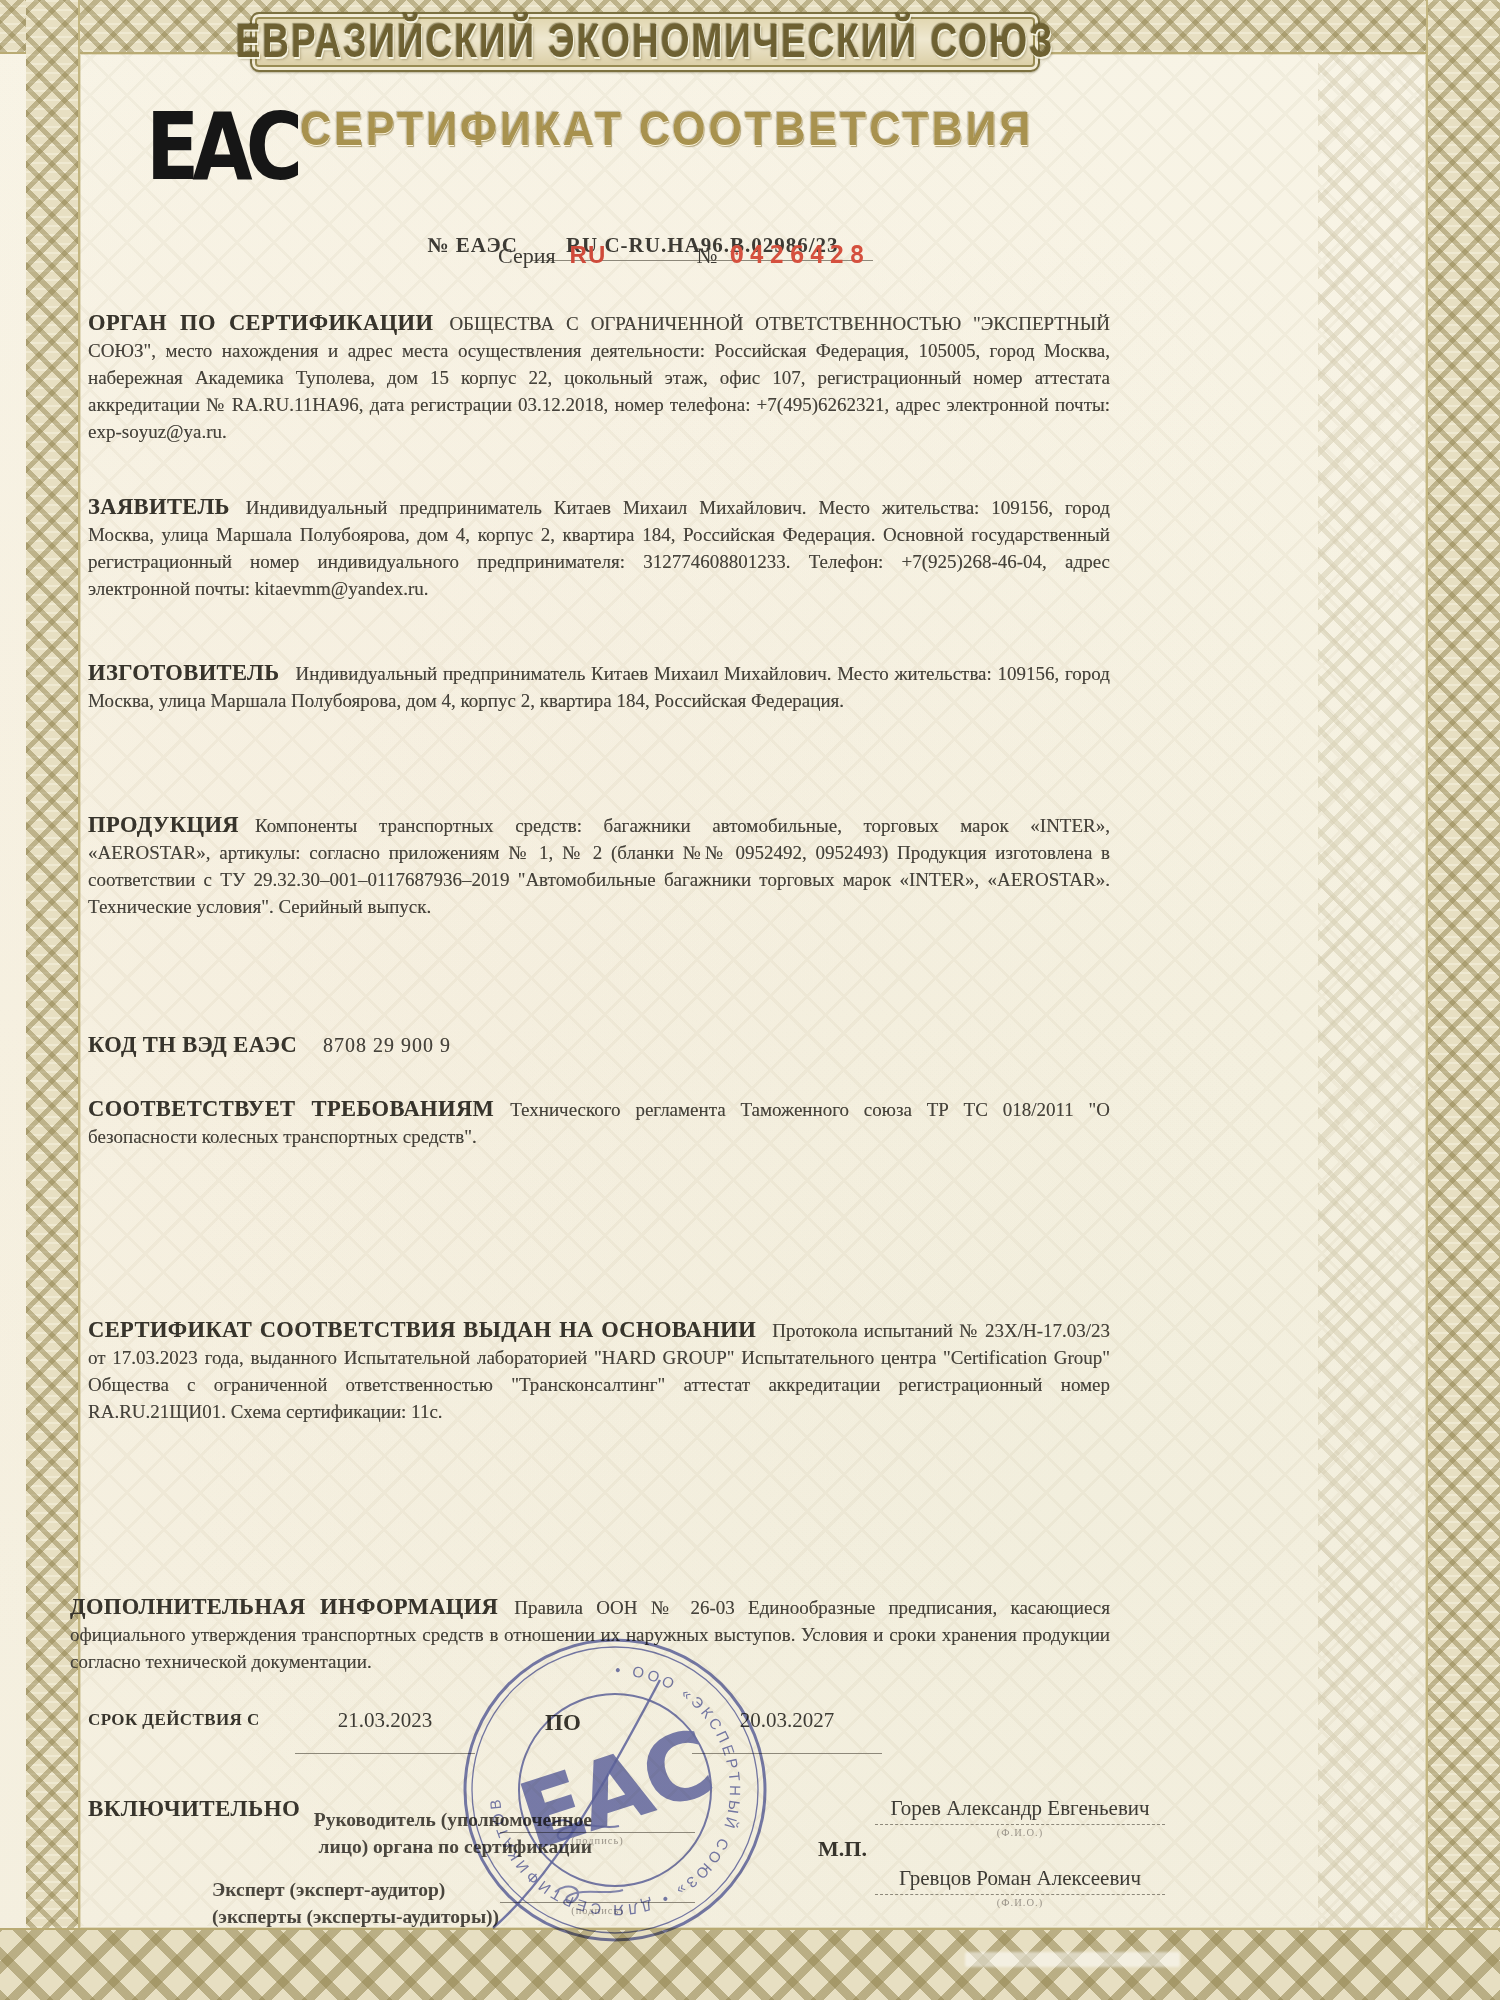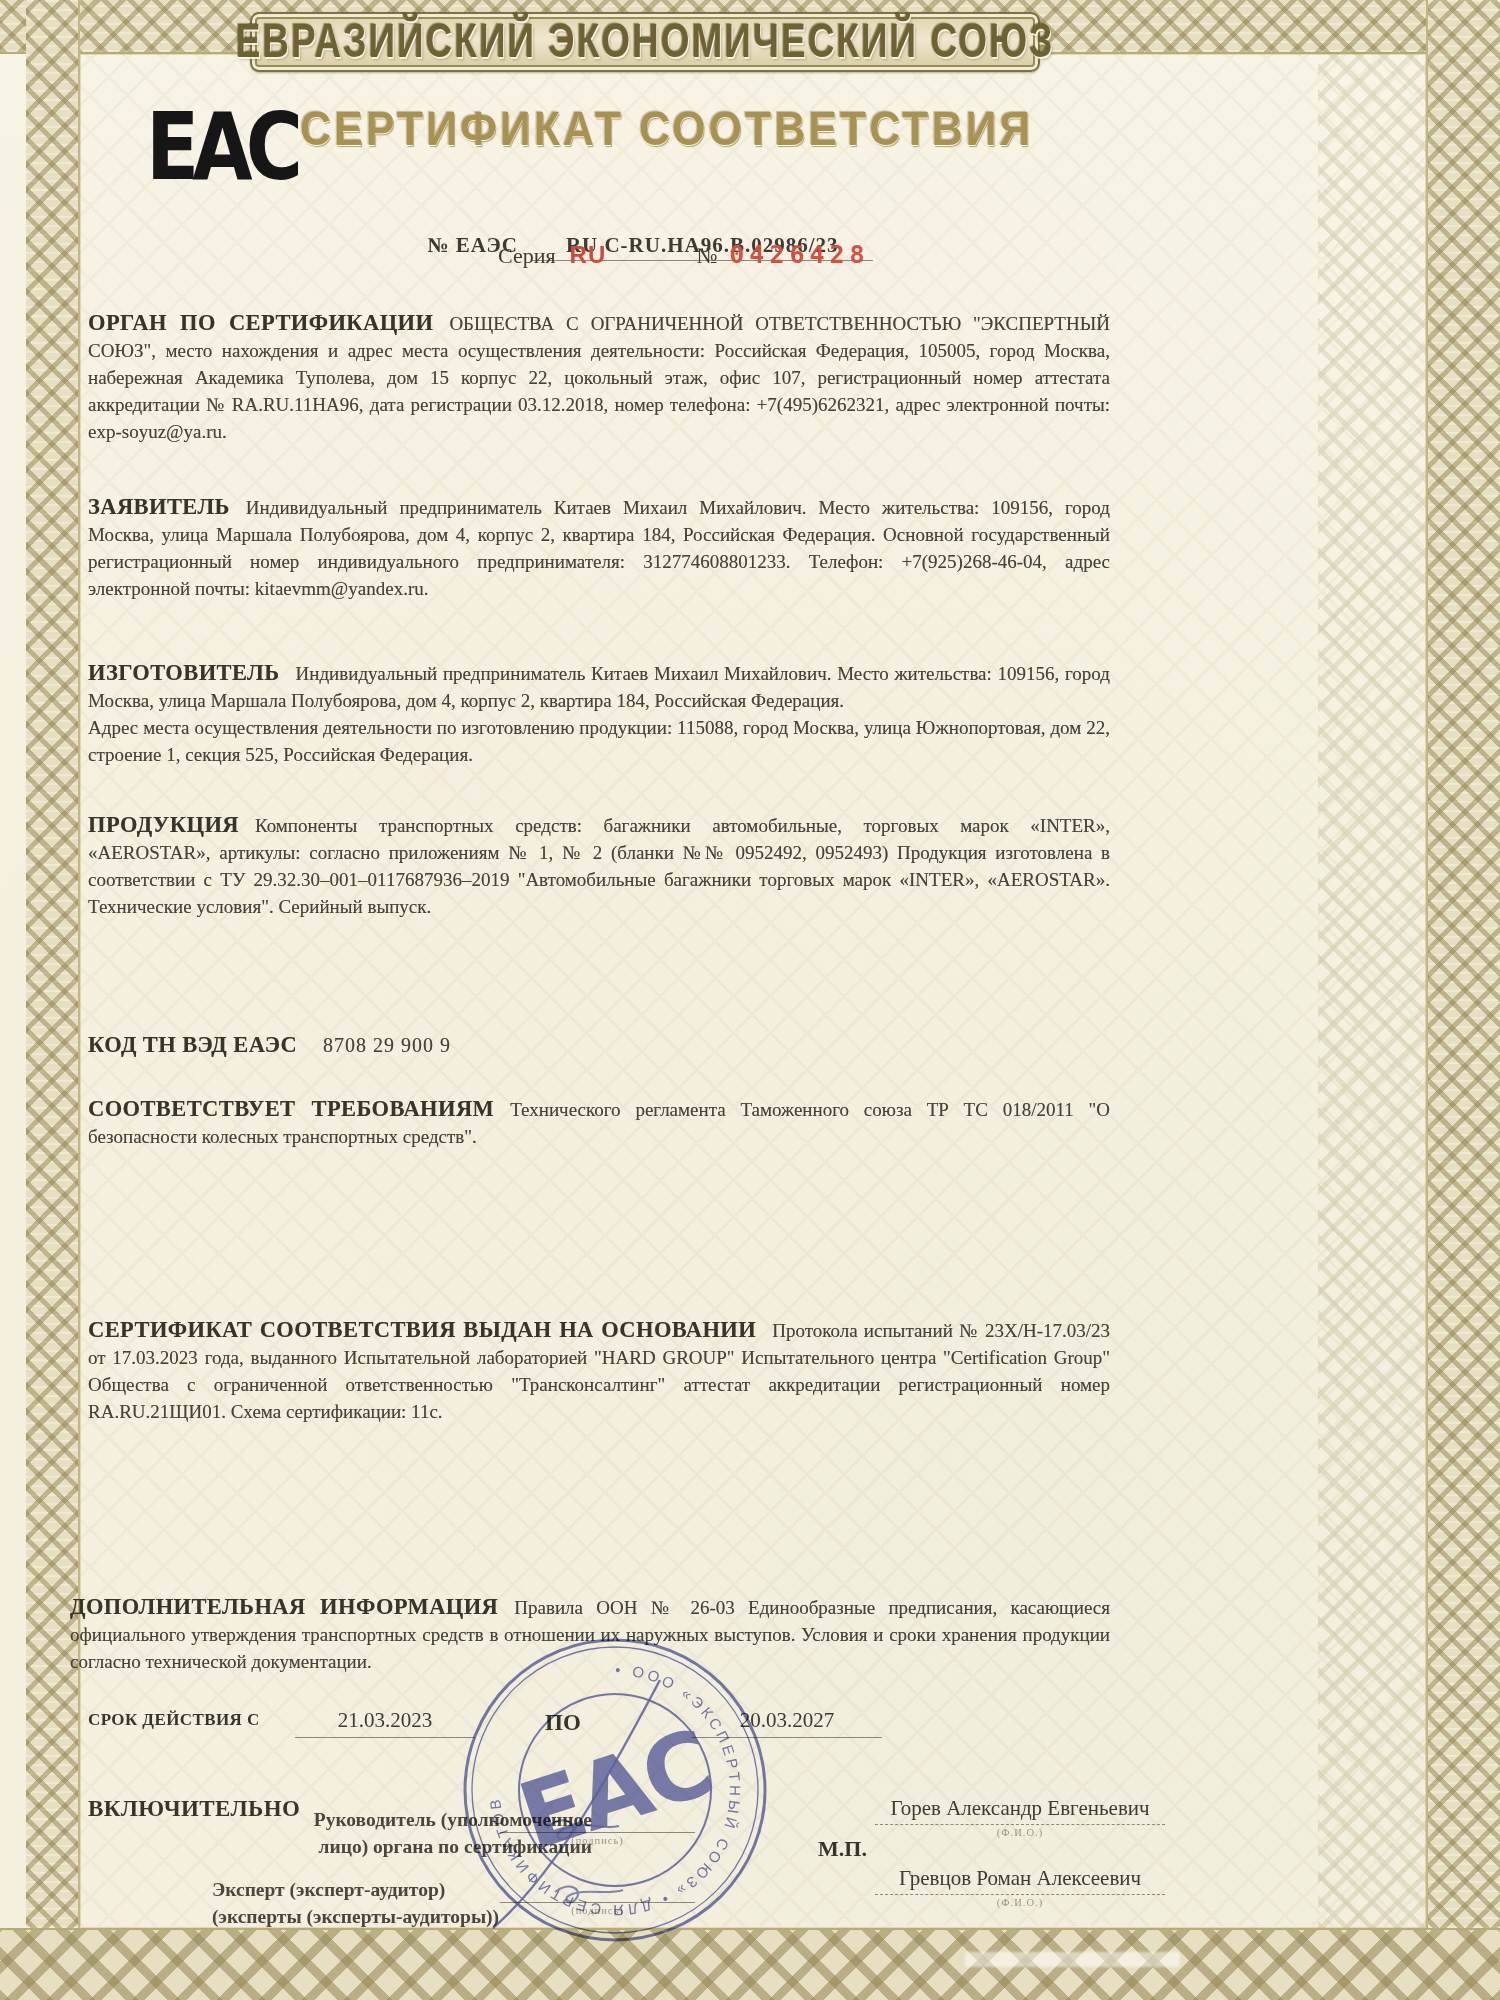--- a/index.html
+++ b/index.html
@@ -90,21 +90,21 @@
   .p-man{top:640px;}
   .p-prod{top:792px;}
   .p-code{top:1012px;}
   .p-code .code-value{font-size:20px;letter-spacing:1px;margin-left:10px;}
   .p-req{top:1076px;}
   .p-basis{top:1297px;}
   .p-add{top:1574px;left:70px;width:1040px;}
   
   .validity-label{position:absolute;left:88px;top:1710px;font-weight:bold;font-size:17px;letter-spacing:.4px;color:#37342c;}
   .validity-incl{position:absolute;left:88px;top:1796px;font-weight:bold;font-size:23px;letter-spacing:.4px;color:#37342c;}
-  .date-box{position:absolute;top:1708px;text-align:center;font-size:21px;color:#3c3a34;border-bottom:1.2px solid #8d887a;padding-bottom:4px;}
+  .date-box{position:absolute;top:1708px;text-align:center;font-size:21px;color:#3c3a34;border-bottom:1.2px solid #8d887a;padding-bottom:20px;}
   .date-from{left:295px;width:180px;}
   .date-to{left:692px;width:190px;}
   .po-label{position:absolute;left:545px;top:1710px;font-weight:bold;font-size:23px;color:#37342c;}
   
   .role{position:absolute;left:212px;width:380px;font-weight:bold;font-size:19.5px;line-height:27px;color:#4a463e;}
   .role-head{top:1806px;text-align:right;}
   .role-expert{top:1876px;}
   .sig-line{position:absolute;width:195px;border-bottom:1.2px solid #8d887a;height:24px;text-align:center;}
   .sig-line .cap{position:relative;top:27px;font-size:10.5px;color:#9b958a;letter-spacing:1px;}
   .sig-1{left:500px;top:1808px;}
@@ -150,21 +150,21 @@
     <span class="series-value">RU</span>
     <span class="blank-no-label">№</span>
     <span class="blank-no-value">0426428</span>
   </div>
 
   <p class="para p-org"><b>ОРГАН ПО СЕРТИФИКАЦИИ</b><span>ОБЩЕСТВА С ОГРАНИЧЕННОЙ ОТВЕТСТВЕННОСТЬЮ "ЭКСПЕРТНЫЙ СОЮЗ", место нахождения и адрес места осуществления деятельности: Российская Федерация, 105005, город Москва, набережная Академика Туполева, дом 15 корпус 22, цокольный этаж, офис 107, регистрационный номер аттестата аккредитации № RA.RU.11HA96, дата регистрации 03.12.2018, номер телефона: +7(495)6262321, адрес электронной почты: exp-soyuz@ya.ru.</span></p>
 
   <p class="para p-app"><b>ЗАЯВИТЕЛЬ</b><span>Индивидуальный предприниматель Китаев Михаил Михайлович. Место жительства: 109156, город Москва, улица Маршала Полубоярова, дом 4, корпус 2, квартира 184, Российская Федерация. Основной государственный регистрационный номер индивидуального предпринимателя: 312774608801233. Телефон: +7(925)268-46-04, адрес электронной почты: kitaevmm@yandex.ru.</span></p>
 
   <p class="para p-man"><b>ИЗГОТОВИТЕЛЬ</b><span>Индивидуальный предприниматель Китаев Михаил Михайлович. Место жительства: 109156, город Москва, улица Маршала Полубоярова, дом 4, корпус 2, квартира 184, Российская Федерация.</span><br>
-  <span>Адрес места осуществления деятельности по изготовлению продукции: 115088, город Москва, улица Южнопортовая, дом 22, строение 1, секция 525, Российская Федерация.</span></p>
+  </p>
 
   <p class="para p-prod"><b>ПРОДУКЦИЯ</b><span>Компоненты транспортных средств: багажники автомобильные, торговых марок «INTER», «AEROSTAR», артикулы: согласно приложениям № 1, № 2 (бланки №№ 0952492, 0952493) Продукция изготовлена в соответствии с ТУ 29.32.30–001–0117687936–2019 "Автомобильные багажники торговых марок «INTER», «AEROSTAR». Технические условия". Серийный выпуск.</span></p>
 
   <p class="para p-code"><b>КОД ТН ВЭД ЕАЭС</b><span class="code-value">8708 29 900 9</span></p>
 
   <p class="para p-req"><b>СООТВЕТСТВУЕТ ТРЕБОВАНИЯМ</b><span>Технического регламента Таможенного союза ТР ТС 018/2011 "О безопасности колесных транспортных средств".</span></p>
 
   <p class="para p-basis"><b>СЕРТИФИКАТ СООТВЕТСТВИЯ ВЫДАН НА ОСНОВАНИИ</b><span>Протокола испытаний № 23Х/Н-17.03/23 от 17.03.2023 года, выданного Испытательной лабораторией "HARD GROUP" Испытательного центра "Certification Group" Общества с ограниченной ответственностью "Трансконсалтинг" аттестат аккредитации регистрационный номер RA.RU.21ЩИ01. Схема сертификации: 11с.</span></p>
 
   <p class="para p-add"><b>ДОПОЛНИТЕЛЬНАЯ ИНФОРМАЦИЯ</b><span>Правила ООН № 26-03 Единообразные предписания, касающиеся официального утверждения транспортных средств в отношении их наружных выступов. Условия и сроки хранения продукции согласно технической документации.</span></p>

